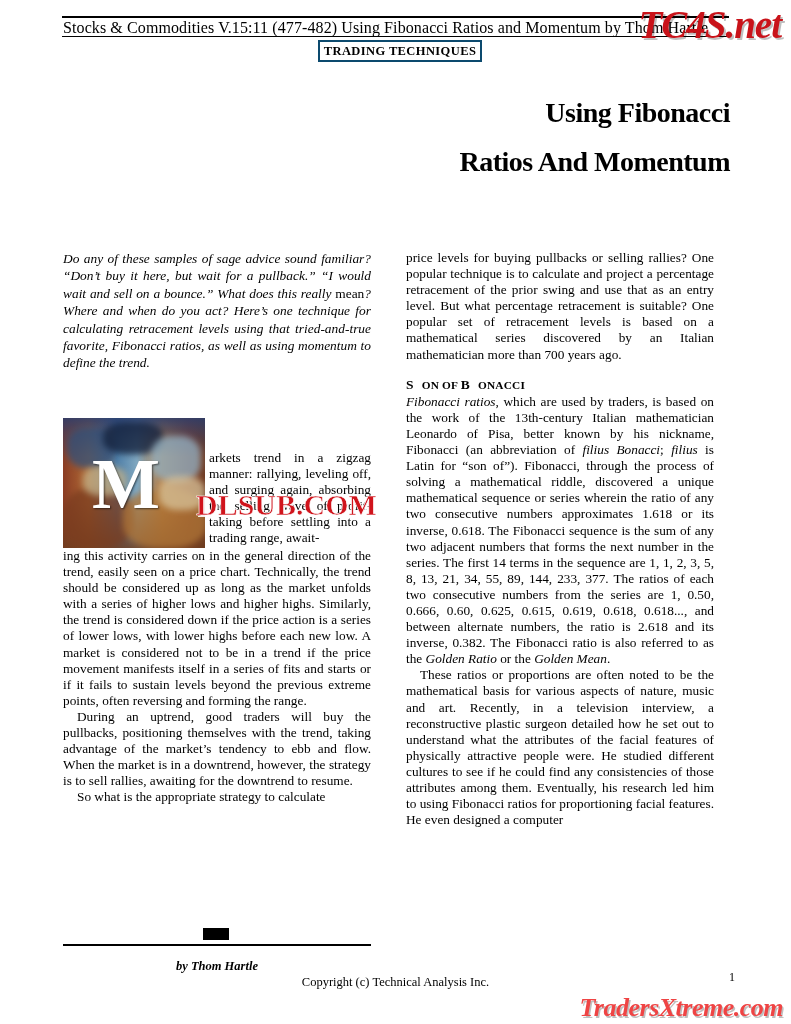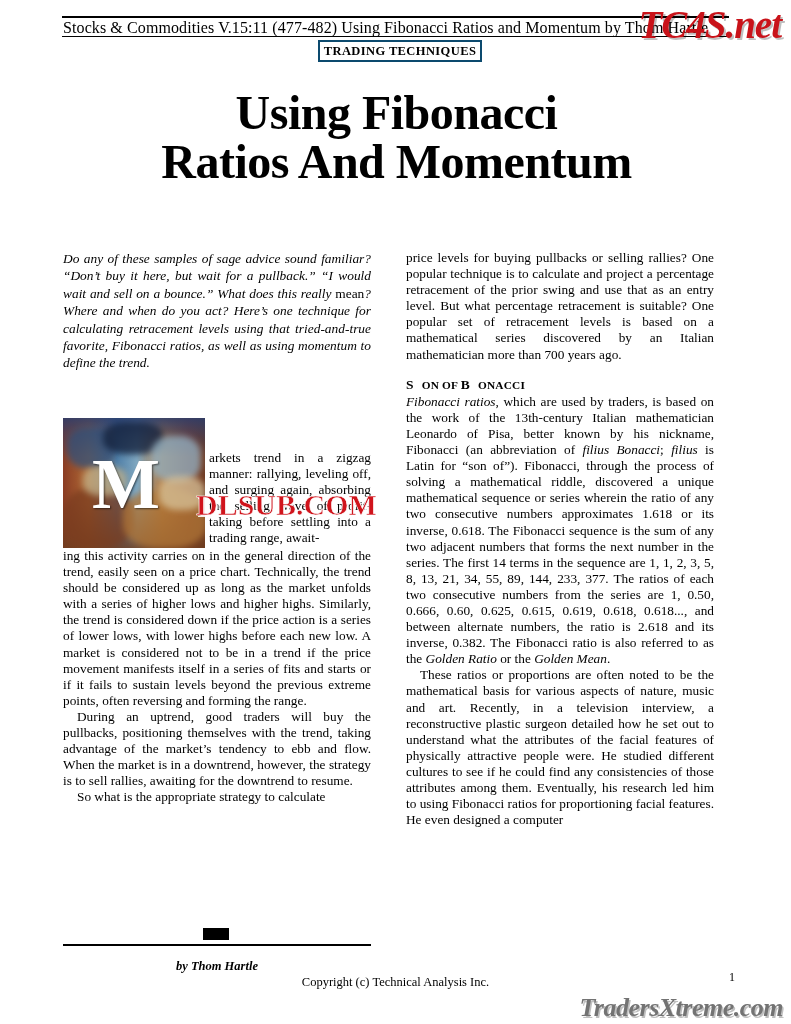--- a/index.html
+++ b/index.html
@@ -82,24 +82,24 @@
     font-size: 12.5px;
     line-height: 18px;
     letter-spacing: 0.4px;
   }
 
   
   .title {
     position: absolute;
     left: 63px; top: 88px;
     width: 667px;
-    text-align: center;
-    font-family: "Liberation Serif", serif;
-    font-weight: bold;
-    font-size: 48px;
+    text-align: right;
+    font-family: "Liberation Serif", serif;
+    font-weight: bold;
+    font-size: 28px;
     line-height: 49px;
     letter-spacing: -0.5px;
   }
   .title .l1 { display:block; }
   .title .l2 { display:block; }
 
   
   .col {
     position: absolute;
     width: 308px;
@@ -242,21 +242,21 @@
     right: 56px; top: 970px;
     font-size: 12px;
   }
   .wm-traders {
     position: absolute;
     right: 8px; bottom: 1px;
     font-family: "Liberation Serif", serif;
     font-weight: bold;
     font-style: italic;
     font-size: 26px;
-    color: #737373;
+    color: #ef4444;
     text-shadow: 1.5px 1.5px 0 rgba(0,0,0,0.25);
     letter-spacing: -0.5px;
     z-index: 40;
   }
 </style>
 </head>
 <body>
 
 <div class="page">
 

